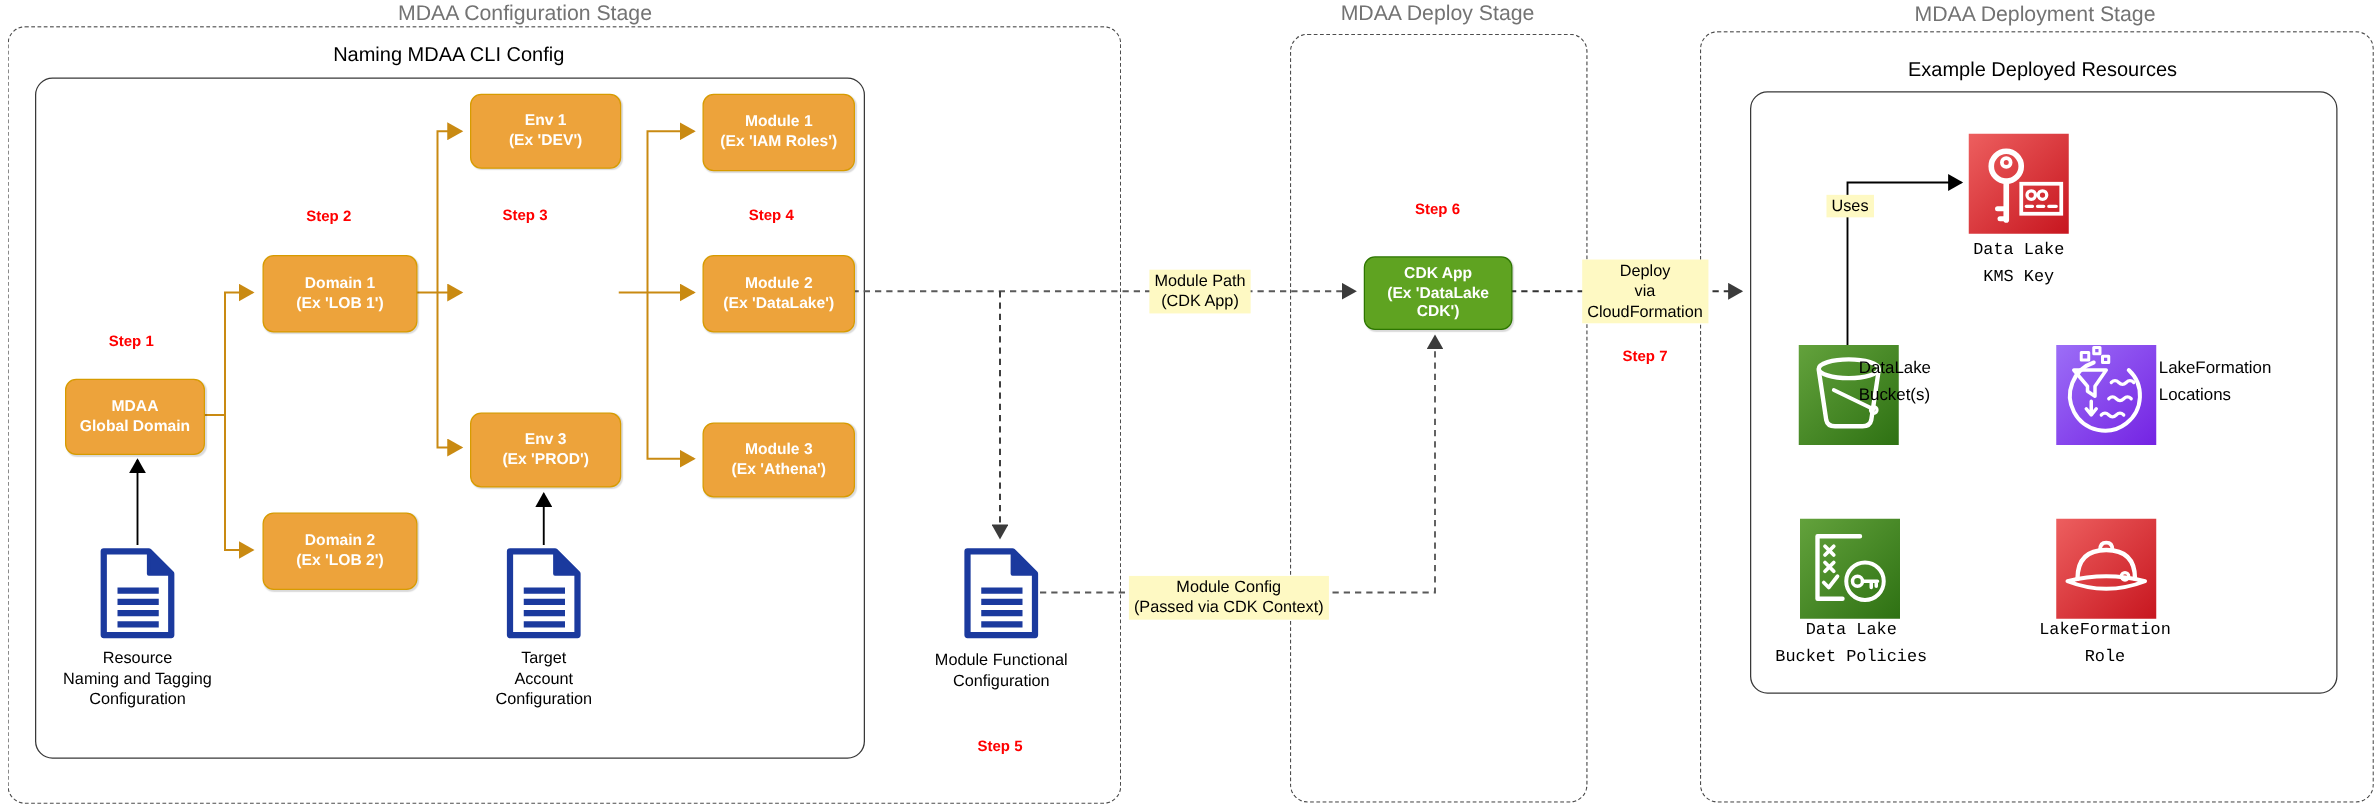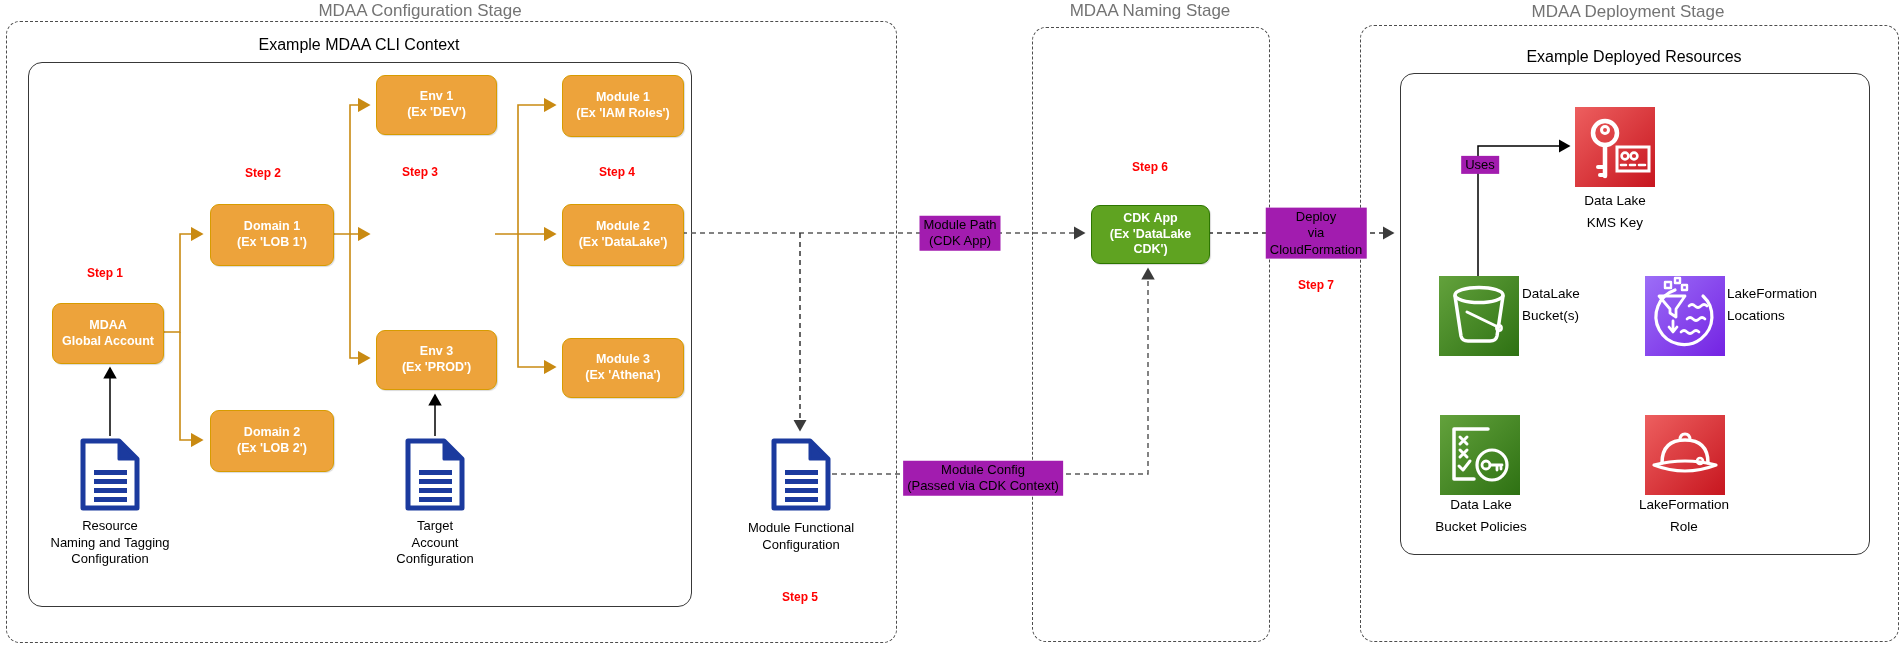--- a/index.html
+++ b/index.html
@@ -30,31 +30,31 @@
   .step{
     position:absolute;transform:translate(-50%,-50%);color:#FF0000;font-size:12px;font-weight:600;
     white-space:nowrap;z-index:2;
   }
   .doc{position:absolute;z-index:2;}
   .doc-label{
     position:absolute;transform:translateX(-50%);text-align:center;font-size:13px;line-height:16.5px;
     white-space:nowrap;z-index:2;
   }
   .edge-label{
-    position:absolute;transform:translate(-50%,-50%);background:#a21caf;padding:1px 4px;text-align:center;
+    position:absolute;transform:translate(-50%,-50%);background:#fef9c3;padding:1px 4px;text-align:center;
     font-size:13px;line-height:1.25;white-space:nowrap;z-index:3;
   }
   .res-icon{
     position:absolute;width:80px;height:80px;z-index:2;display:flex;align-items:center;justify-content:center;
   }
   .icon-red{background:linear-gradient(135deg,#ED5F5F 0%,#C7161F 100%);}
   .icon-green{background:linear-gradient(135deg,#63A23C 0%,#2E7113 100%);}
   .icon-purple{background:linear-gradient(135deg,#9C6EF7 0%,#7423E3 100%);}
   .res-label{position:absolute;font-size:13.5px;line-height:22px;z-index:2;white-space:nowrap;}
-  .res-label.centered{transform:translateX(-50%);text-align:center;}
+  .res-label.centered{transform:translateX(-50%);text-align:center;font-family:Liberation Mono, monospace;}
 </style>
 </head>
 <body>
 
 <div id="canvas">
 
   <svg class="overlay" width="1901" height="647" viewBox="0 0 1901 647">
     <defs>
       <marker id="ah-orange" markerWidth="9" markerHeight="9" refX="7" refY="4.5" orient="auto">
         <path d="M0,0 L8,4.5 L0,9 Z" fill="#C98A12"></path>
@@ -89,42 +89,42 @@
       <path stroke="#333333" stroke-width="1.5" d="M800,233 L800,430" marker-end="url(#ah-dark)"></path>
       <path stroke="#595959" stroke-width="1.5" d="M832,474 L1148,474 L1148,269" marker-end="url(#ah-dark)"></path>
       <path stroke="#333333" stroke-width="1.5" d="M1208,233 L1393,233" marker-end="url(#ah-dark)"></path>
     </g>
   </svg>
 
   <div class="stage" style="left:6px;top:21px;width:889px;height:620px"></div>
   <div class="stage-title" style="left:420px;top:1px">MDAA Configuration Stage</div>
 
   <div class="stage" style="left:1032px;top:27px;width:236px;height:613px"></div>
-  <div class="stage-title" style="left:1150px;top:1px">MDAA Naming Stage</div>
+  <div class="stage-title" style="left:1150px;top:1px">MDAA Deploy Stage</div>
 
   <div class="stage" style="left:1360px;top:25px;width:537px;height:615px"></div>
   <div class="stage-title" style="left:1628px;top:2px">MDAA Deployment Stage</div>
 
   <div class="inner" style="left:28px;top:62px;width:662px;height:543px"></div>
-  <div class="inner-title" style="left:359px;top:36px">Example MDAA CLI Context</div>
+  <div class="inner-title" style="left:359px;top:36px">Naming MDAA CLI Config</div>
 
   <div class="inner" style="left:1400px;top:73px;width:468px;height:480px"></div>
   <div class="inner-title" style="left:1634px;top:48px">Example Deployed Resources</div>
 
   <div class="step" style="left:105px;top:273px">Step 1</div>
   <div class="step" style="left:263px;top:173px">Step 2</div>
   <div class="step" style="left:420px;top:172px">Step 3</div>
   <div class="step" style="left:617px;top:172px">Step 4</div>
   <div class="step" style="left:800px;top:597px">Step 5</div>
   <div class="step" style="left:1150px;top:167px">Step 6</div>
   <div class="step" style="left:1316px;top:285px">Step 7</div>
 
   <div class="node" style="left:52px;top:303px;width:110px;height:59px">
     <div>MDAA</div>
-    <div>Global Account</div>
+    <div>Global Domain</div>
   </div>
   <div class="node" style="left:210px;top:204px;width:122px;height:60px">
     <div>Domain 1</div>
     <div>(Ex 'LOB 1')</div>
   </div>
   <div class="node" style="left:210px;top:410px;width:122px;height:60px">
     <div>Domain 2</div>
     <div>(Ex 'LOB 2')</div>
   </div>
   <div class="node" style="left:376px;top:75px;width:119px;height:58px">
@@ -239,21 +239,21 @@
   <div class="res-icon icon-green" style="left:1439px;top:276px">
     <svg width="80" height="80" viewBox="0 0 80 80">
       <g stroke="#ffffff" fill="none" stroke-linecap="round">
         <ellipse cx="40" cy="19" rx="24" ry="7.5" stroke-width="3.5"></ellipse>
         <path d="M16,20 L22,60 Q23,65 29,65 L51,65 Q57,65 58,60 L64,20" stroke-width="3.5"></path>
         <path d="M28,36 L59,51" stroke-width="3"></path>
         <circle cx="60" cy="52" r="2.6" stroke-width="2.6"></circle>
       </g>
     </svg>
   </div>
-  <div class="res-label" style="left:1522px;top:283px">
+  <div class="res-label" style="left:1487px;top:283px">
     <div>DataLake</div>
     <div>Bucket(s)</div>
   </div>
 
   <div class="res-icon icon-purple" style="left:1645px;top:276px">
     <svg width="80" height="80" viewBox="0 0 80 80">
       <g stroke="#ffffff" fill="none" stroke-linecap="round" stroke-linejoin="round">
         <path d="M30,14 A28 28 0 1 0 58,20" stroke-width="3.2"></path>
         <path d="M14,20 L40,20 L31,33 L31,41 L25,37 L25,33 Z" stroke-width="2.8"></path>
         <path d="M28,45 L28,55 M24,51 L28,56 L32,51" stroke-width="2.8"></path>

